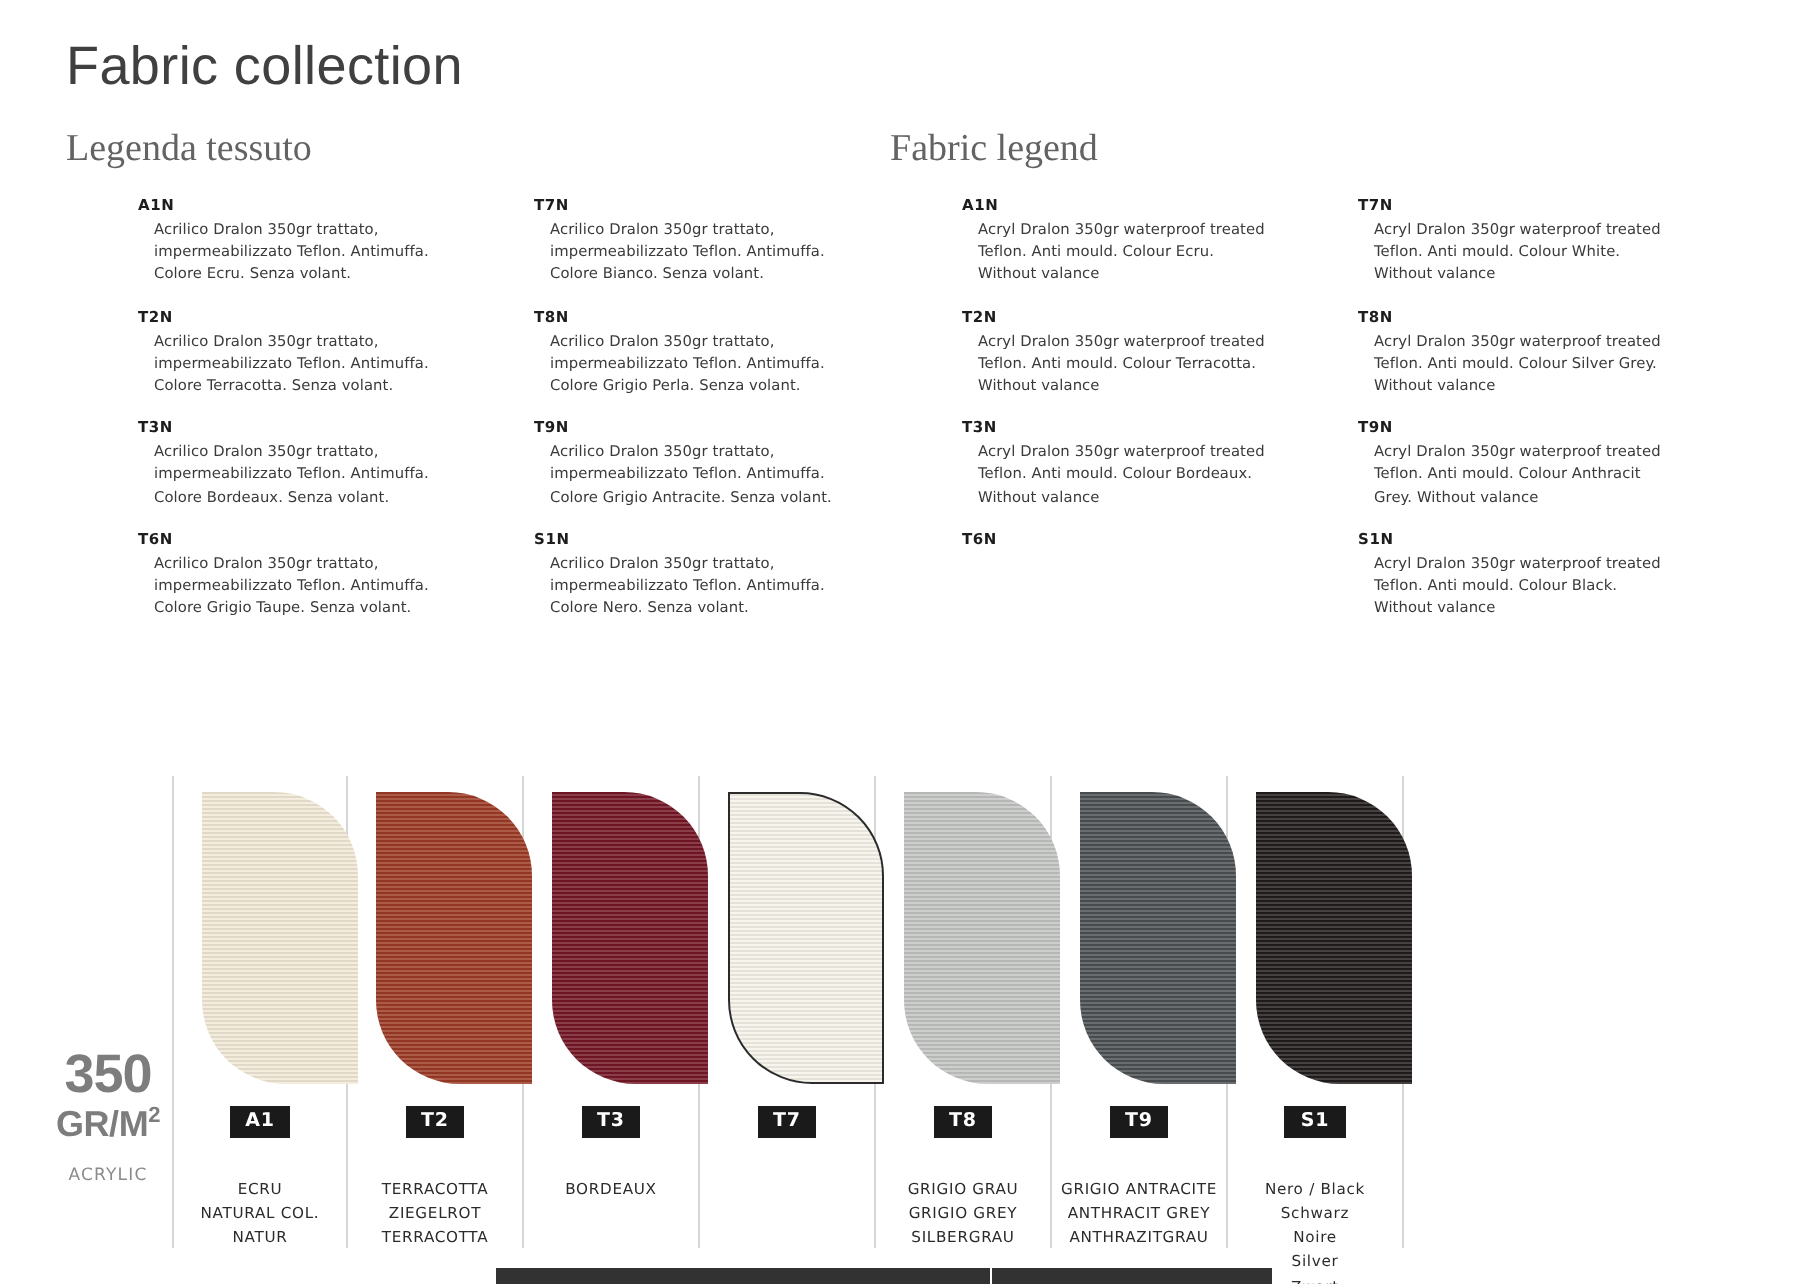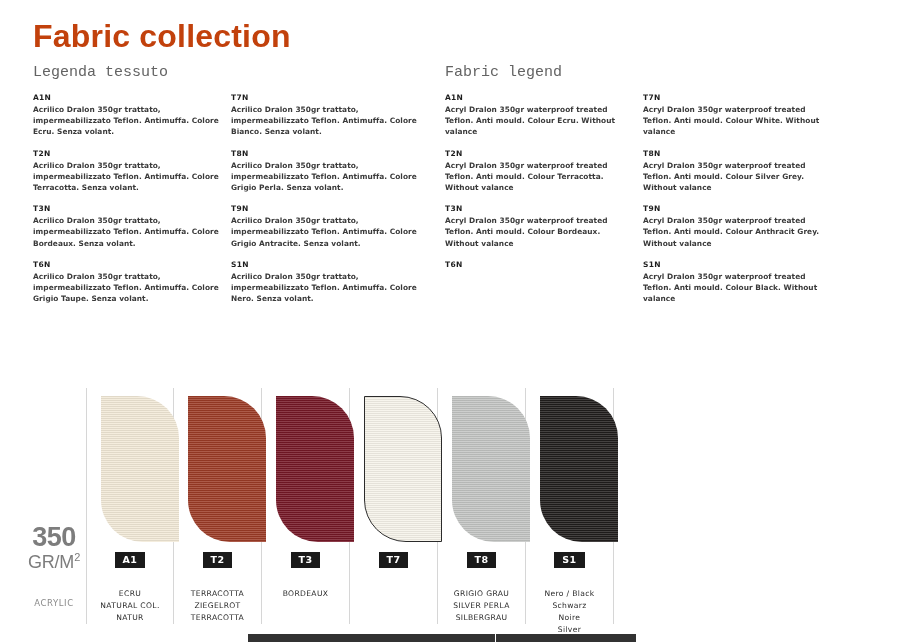--- a/index.html
+++ b/index.html
@@ -8,47 +8,48 @@
     background: #ffffff;
     font-family: "DejaVu Sans", sans-serif;
     overflow: hidden;
   }
   .page { position: relative; width: 901px; height: 642px; background: #fff; }
 
   
   .page-title {
     position: absolute; left: 33px; top: 18px;
     font-family: "Liberation Sans", sans-serif;
-    font-size: 32px; font-weight: 700; color: #c2410c;
+    font-size: 27px; font-weight: 400; color: #404040;
     letter-spacing: 0.2px;
   }
 
   
   .legend-block { position: absolute; top: 64px; }
   .legend-block.it { left: 33px; }
   .legend-block.en { left: 445px; }
 
   .legend-heading {
-    font-family: Liberation Mono, monospace;
-    font-size: 15px; font-weight: 400; color: #636363;
+    font-family: Liberation Serif, serif;
+    font-size: 19px; font-weight: 400; color: #636363;
     margin-bottom: 12px;
   }
   .legend-cols { display: flex; gap: 0px; }
   .legend-col { width: 198px; padding-right: 10px; }
   .legend-entry { margin-bottom: 11px; }
   .legend-code {
     font-family: "DejaVu Sans", sans-serif;
     font-size: 7.5px; font-weight: 700; color: #1d1d1d;
-    letter-spacing: 0.3px; line-height: 1.45;
+    letter-spacing: 0.3px; line-height: 1.45; margin-left: 36px;
   }
   .legend-desc {
     font-family: "DejaVu Sans", sans-serif;
-    font-size: 7.4px; font-weight: 700; color: #3a3a3a;
+    font-size: 7.4px; font-weight: 400; color: #3a3a3a;
     line-height: 1.52; letter-spacing: 0.05px;
     max-width: 186px;
+    margin-left: 44px;
   }
 
   
   .swatch-area {
     position: absolute; left: 0; top: 388px; width: 901px; height: 240px;
   }
   .swatch-grid {
     position: absolute; left: 86px; top: 0; display: flex;
   }
   .swatch-cell {
@@ -90,26 +91,26 @@
   .name-lines div { white-space: nowrap; }
 
   
   .weight-block {
     position: absolute; left: 22px; top: 524px;
     width: 64px; text-align: center;
     font-family: "Liberation Sans", sans-serif;
     color: #7d7d7d;
   }
   .weight-num { font-size: 27px; font-weight: 700; line-height: 1.0; letter-spacing: -0.5px; }
-  .weight-unit { font-size: 18px; font-weight: 400; line-height: 1.25; letter-spacing: -0.2px; }
+  .weight-unit { font-size: 18px; font-weight: 700; line-height: 1.25; letter-spacing: -0.2px; }
   .weight-unit sup { font-size: 11px; }
   .weight-material {
     font-family: "DejaVu Sans", sans-serif;
     font-size: 8.5px; font-weight: 400; color: #8a8a8a;
-    margin-top: 24px; letter-spacing: 0.6px; text-align: center;
+    margin-top: 9px; letter-spacing: 0.6px; text-align: center;
   }
 
   
   .bottom-bar {
     position: absolute; left: 248px; top: 634px;
     width: 388px; height: 8px;
     background: #323232;
   }
   .bottom-bar-split {
     position: absolute; left: 247px; top: 0; width: 1px; height: 8px;
@@ -247,22 +248,32 @@
             <div class="weave"></div>
           </div>
           <div class="swatch-label"><span class="code-badge">T7</span></div>
         </div>
         <div class="swatch-cell">
           <div class="swatch-chip" style="background: rgb(195, 197, 195);">
             <div class="weave"></div>
           </div>
           <div class="swatch-label"><span class="code-badge">T8</span><div class="name-lines">
               <div>GRIGIO GRAU</div>
-              <div>SILVER PERLA</div>
+              <div>GRIGIO GREY</div>
               <div>SILBERGRAU</div>
+            </div></div>
+        </div>
+        <div class="swatch-cell">
+          <div class="swatch-chip" style="background: rgb(77, 81, 83);">
+            <div class="weave"></div>
+          </div>
+          <div class="swatch-label"><span class="code-badge">T9</span><div class="name-lines">
+              <div>GRIGIO ANTRACITE</div>
+              <div>ANTHRACIT GREY</div>
+              <div>ANTHRAZITGRAU</div>
             </div></div>
         </div>
         <div class="swatch-cell">
           <div class="swatch-chip" style="background: rgb(32, 29, 28);">
             <div class="weave"></div>
           </div>
           <div class="swatch-label"><span class="code-badge">S1</span><div class="name-lines">
               <div>Nero / Black</div>
               <div>Schwarz</div>
               <div>Noire</div>

